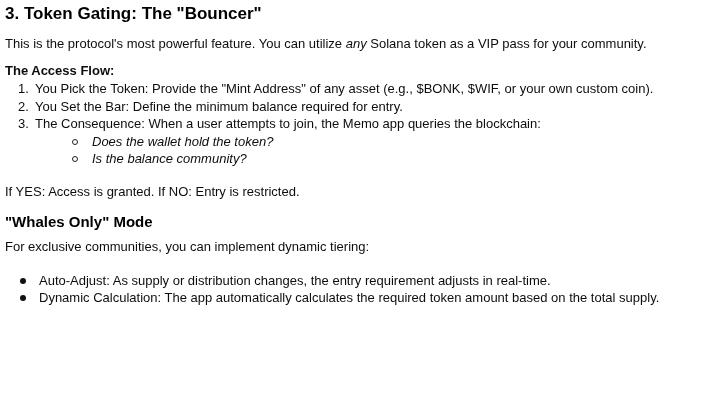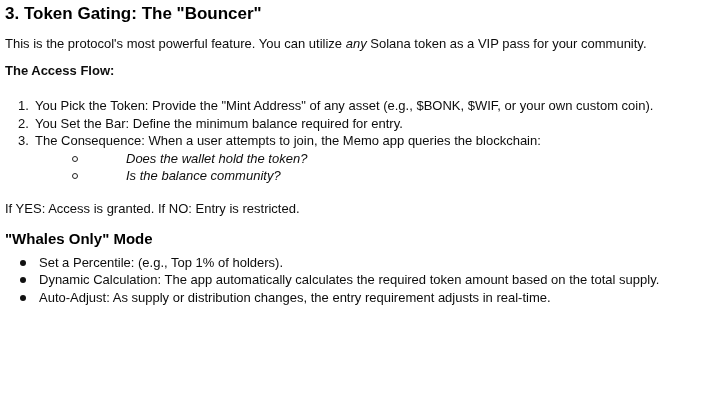--- a/index.html
+++ b/index.html
@@ -24,31 +24,31 @@
   }
   .h4 {
     font-size: 15px;
     font-weight: 700;
     line-height: 20px;
     color: #000000;
     margin: 0 0 5px 0;
   }
   p { margin: 0; }
   .intro   { margin-bottom: 8px; }
-  .access  { font-weight: 700; margin-bottom: 17px; }
+  .access  { font-weight: 700; }
   .listblock { margin-bottom: 14px; }
   .verdict { margin-bottom: 11px; }
   .whales-intro { margin-bottom: 16px; }
   b, .b { font-weight: 400; }
   i, .i { font-style: italic; }
 
   .row { display: flex; align-items: flex-start; line-height: 17.5px; }
   .ol-row  { padding-left: 13px; }
   .ol-row .marker { flex: 0 0 17px; }
-  .sub-row { padding-left: 67px; gap: 34px; }
+  .sub-row { padding-left: 67px; }
   .sub-row .marker { flex: 0 0 20px; }
   .ul-row  { padding-left: 15px; }
   .ul-row .marker { flex: 0 0 19px; }
   .circle {
     display: block;
     width: 4px; height: 4px;
     border: 1px solid #222222;
     border-radius: 50%;
     margin-top: 6px;
   }
@@ -97,35 +97,30 @@
           <span class="circle"></span>
         </span>
       <span class="txt">Is the balance community?</span>
     </div>
   </div>
 
   <p class="verdict"><span>If </span><b>YES</b><span>: Access is granted. If </span><b>NO</b><span>: Entry is restricted.</span></p>
 
   <div class="h4">"Whales Only" Mode</div>
 
+  <p class="whales-intro">For exclusive communities, you can implement dynamic tiering:</p>
 
   <div>
     <div class="row ul-row">
       <span class="marker">
           <span class="disc"></span>
         </span>
-      <span class="txt"><b>Set a Percentile:</b><span> (e.g., Top 1% of holders).</span></span>
+      <span class="txt"><b>Auto-Adjust:</b><span> As supply or distribution changes, the entry requirement adjusts in real-time.</span></span>
     </div>
     <div class="row ul-row">
       <span class="marker">
           <span class="disc"></span>
         </span>
       <span class="txt"><b>Dynamic Calculation:</b><span> The app automatically calculates the required token amount based on the total supply.</span></span>
     </div>
-    <div class="row ul-row">
-      <span class="marker">
-          <span class="disc"></span>
-        </span>
-      <span class="txt"><b>Auto-Adjust:</b><span> As supply or distribution changes, the entry requirement adjusts in real-time.</span></span>
-    </div>
   </div>
 
 </div>
 
 </body></html>

